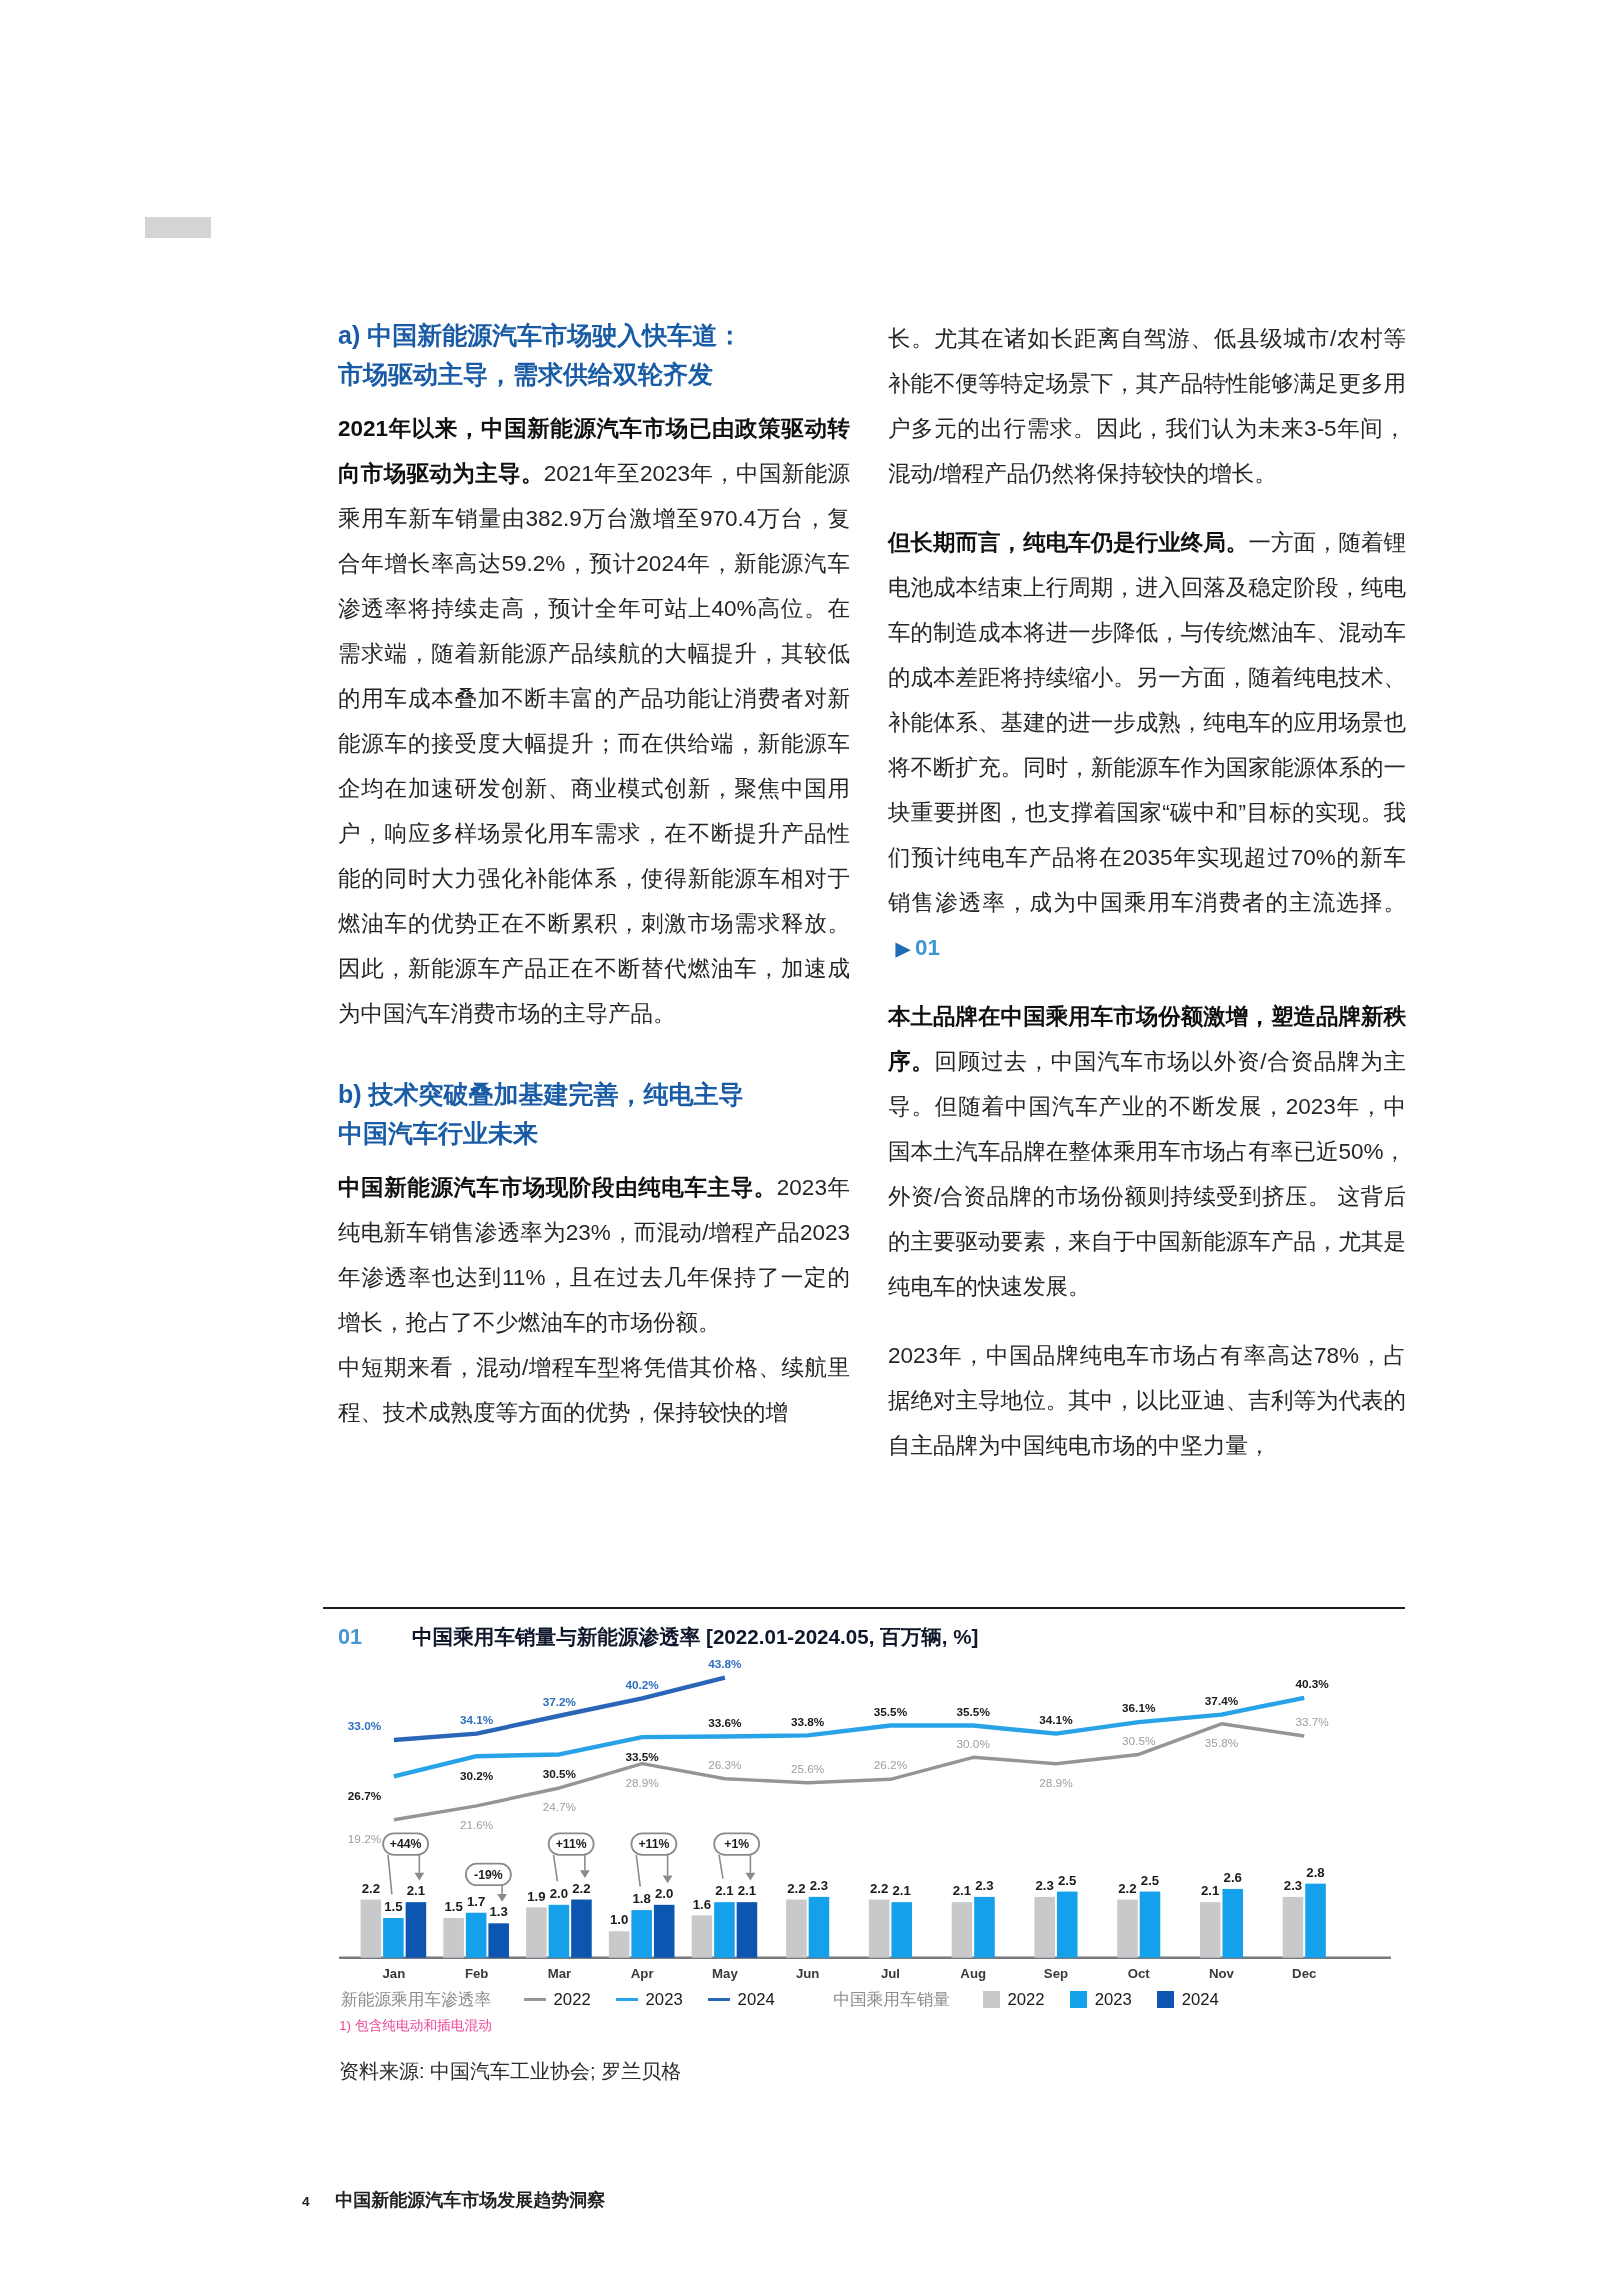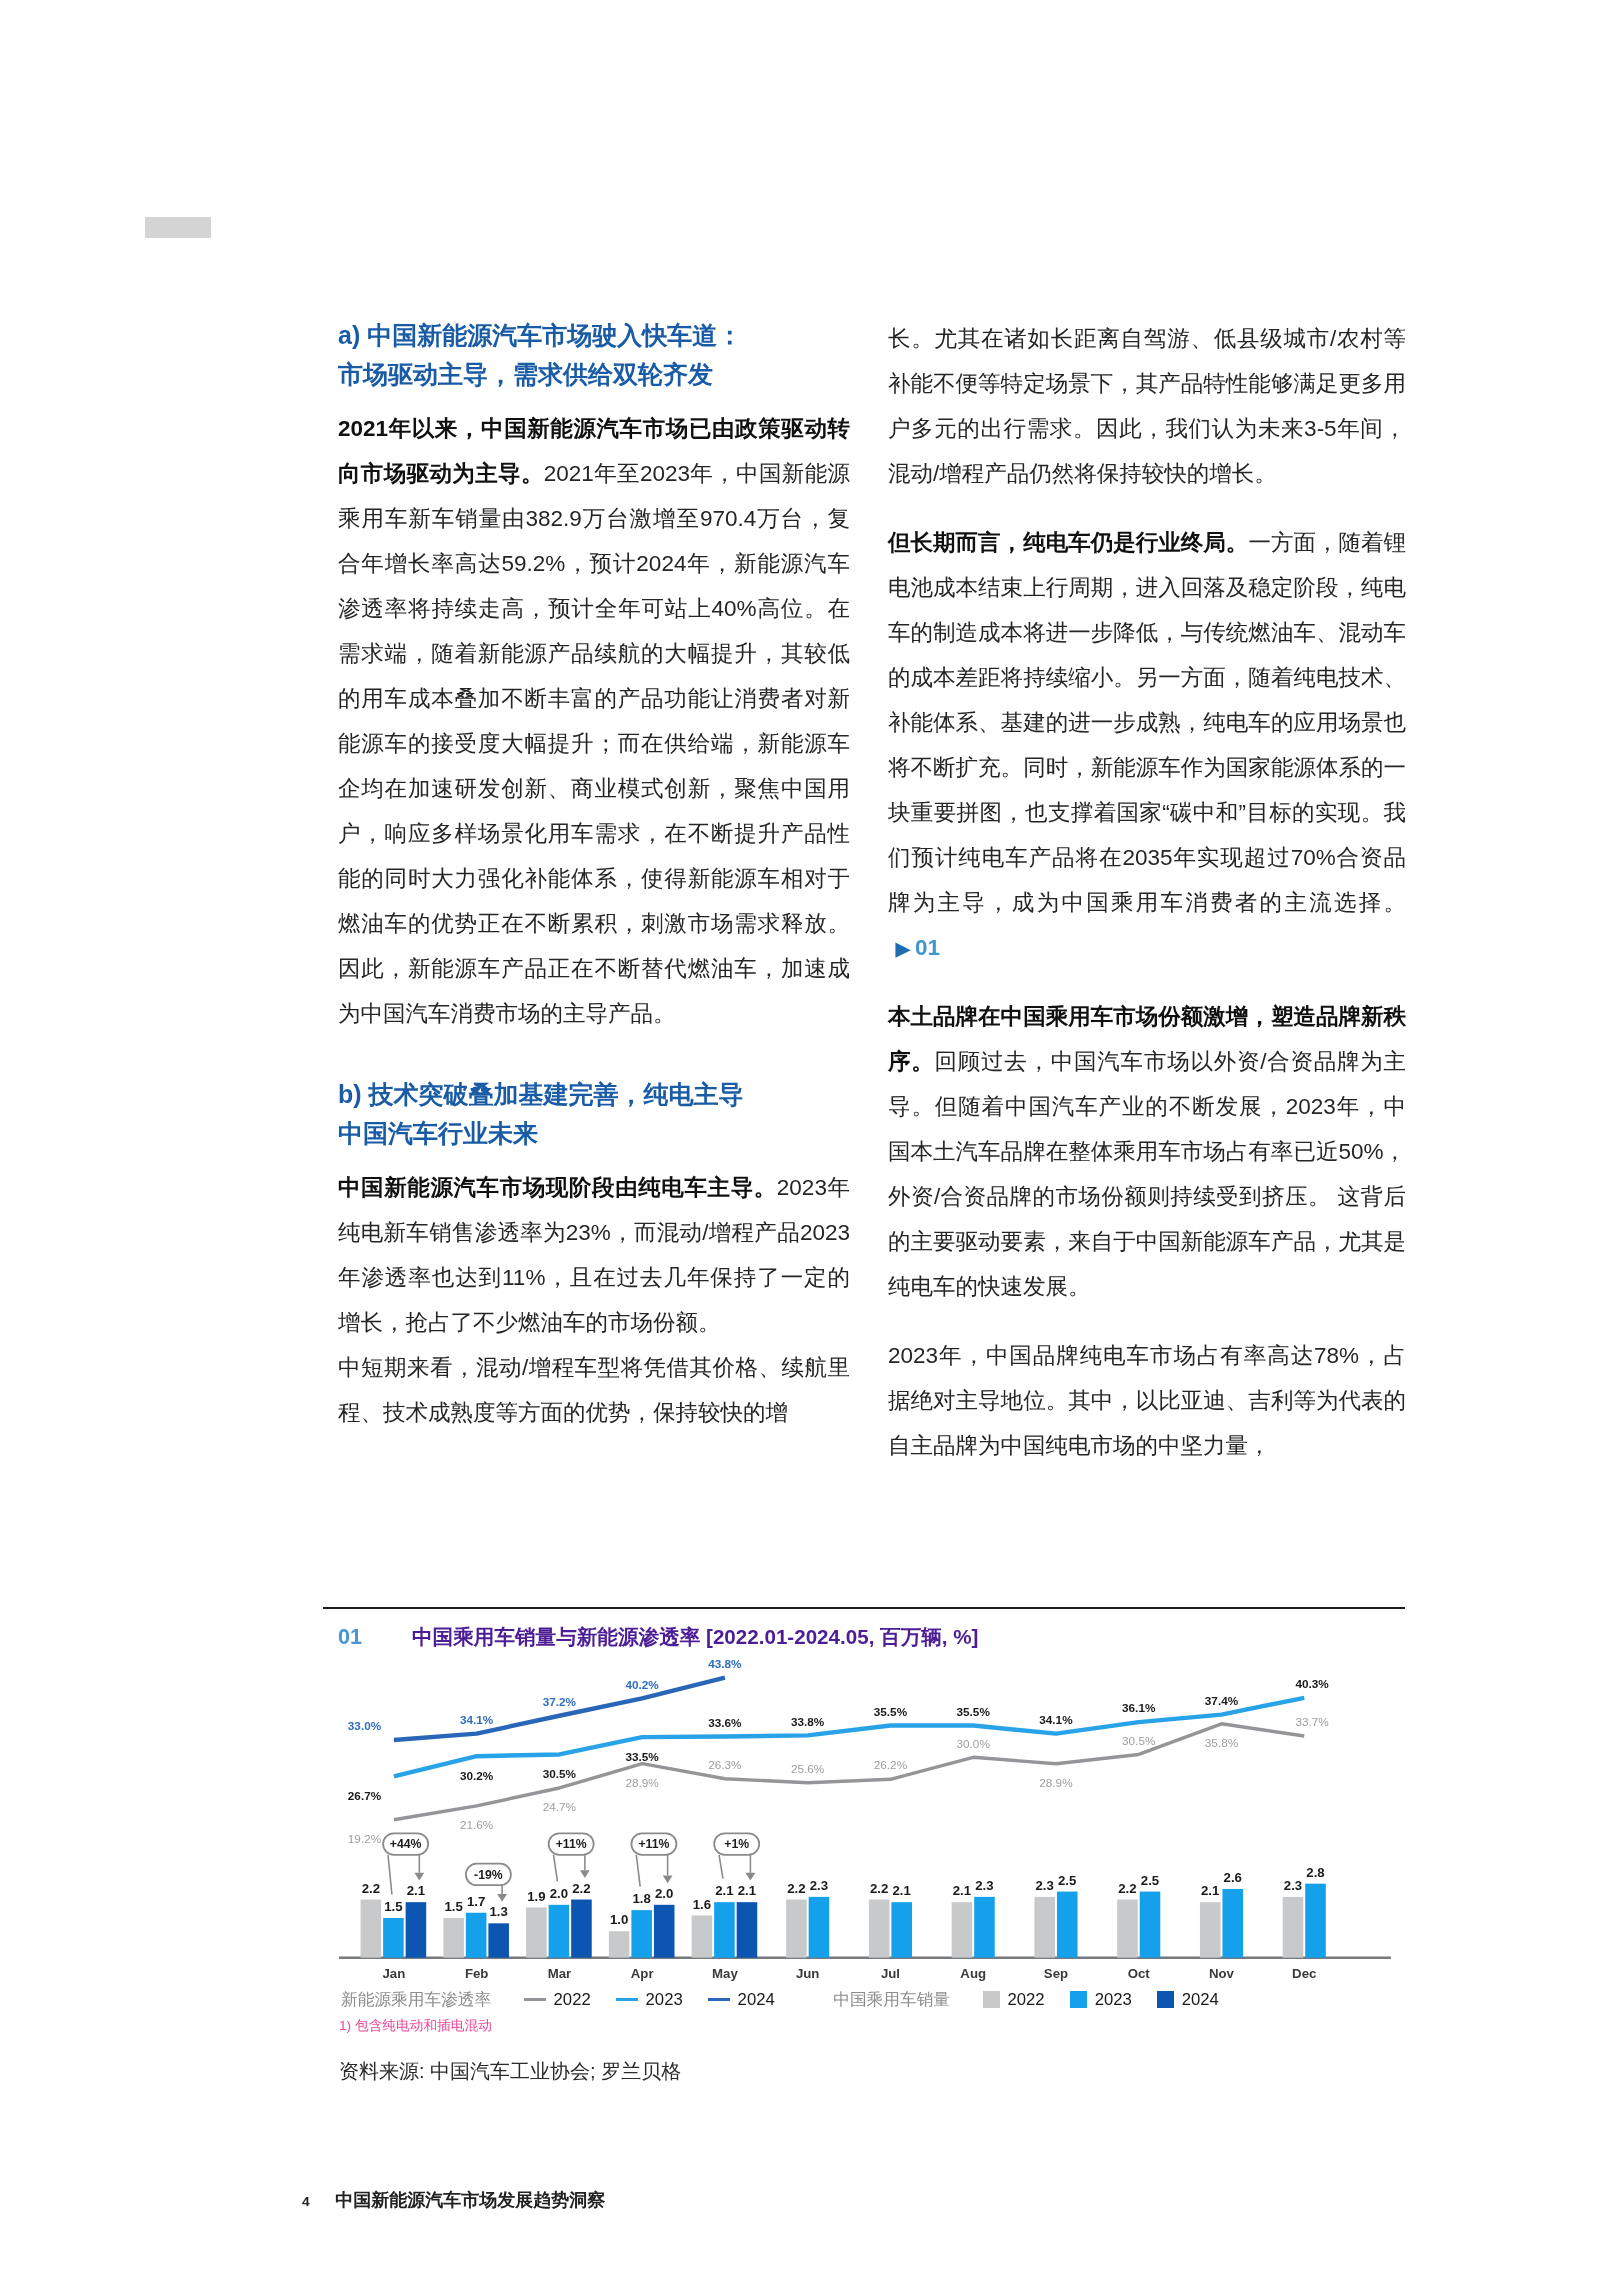--- a/index.html
+++ b/index.html
@@ -17,21 +17,21 @@
   .col h2 { font-size:25px; line-height:39px; color:#1A5BA6; font-weight:700; margin:39px 0 11.8px 0; }
   .col > :first-child { margin-top:0; }
   .col p { font-size:22.5px; line-height:45px; color:#252525; text-align:justify; margin:0 0 23.5px 0; }
   .lead { font-weight:700; color:#101010; }
   .figref { font-weight:700; color:#3E97D0; white-space:nowrap; }
   .figref .tri { color:#1F6CB5; font-size:18.6px; margin:0 4.9px 0 7.8px; }
 
   .fig-rule { position:absolute; left:323px; top:1607px; width:1082px; height:2px; background:#1c1c1c; }
   .fig-head { position:absolute; left:338px; top:1623px; display:flex; align-items:baseline; }
   .fig-no { color:#4596D2; font-weight:700; font-size:21.6px; width:74px; }
-  .fig-title { font-weight:700; font-size:20.6px; color:#4c1d95; }
+  .fig-title { font-weight:700; font-size:20.6px; color:#0f172a; }
 
   #combo-chart { position:absolute; left:323px; top:1658px; overflow:visible; }
   #combo-chart text { font-family:"Liberation Sans", sans-serif; }
   #combo-chart .ax { font-size:13.5px; font-weight:600; fill:#3A3A3A; }
   #combo-chart .bl { font-size:13.5px; font-weight:700; fill:#1b1b1b; }
   #combo-chart .ll { font-size:12px; }
   #combo-chart .co { font-size:12.5px; font-weight:700; fill:#1b1b1b; }
 
   .legend { position:absolute; left:341px; top:1988px; display:flex; align-items:center; font-size:16.7px; color:#1b1b1b; }
   .legend .grp-label { color:#8C8C8C; margin-right:33px; }
@@ -56,21 +56,21 @@
 
   <div class="col col-left">
     <h2><span>a) 中国新能源汽车市场驶入快车道：</span><br><span>市场驱动主导，需求供给双轮齐发</span></h2>
     <p><span class="lead">2021年以来，中国新能源汽车市场已由政策驱动转向市场驱动为主导。</span><span>2021年至2023年，中国新能源乘用车新车销量由382.9万台激增至970.4万台，复合年增长率高达59.2%，预计2024年，新能源汽车渗透率将持续走高，预计全年可站上40%高位。在需求端，随着新能源产品续航的大幅提升，其较低的用车成本叠加不断丰富的产品功能让消费者对新能源车的接受度大幅提升；而在供给端，新能源车企均在加速研发创新、商业模式创新，聚焦中国用户，响应多样场景化用车需求，在不断提升产品性能的同时大力强化补能体系，使得新能源车相对于燃油车的优势正在不断累积，刺激市场需求释放。因此，新能源车产品正在不断替代燃油车，加速成为中国汽车消费市场的主导产品。</span></p>
     <h2><span>b) 技术突破叠加基建完善，纯电主导</span><br><span>中国汽车行业未来</span></h2>
     <p><span class="lead">中国新能源汽车市场现阶段由纯电车主导。</span><span>2023年纯电新车销售渗透率为23%，而混动/增程产品2023年渗透率也达到11%，且在过去几年保持了一定的增长，抢占了不少燃油车的市场份额。</span><br><span>中短期来看，混动/增程车型将凭借其价格、续航里程、技术成熟度等方面的优势，保持较快的增</span></p>
   </div>
 
   <div class="col col-right">
     <p>长。尤其在诸如长距离自驾游、低县级城市/农村等补能不便等特定场景下，其产品特性能够满足更多用户多元的出行需求。因此，我们认为未来3-5年间，混动/增程产品仍然将保持较快的增长。</p>
-    <p><span class="lead">但长期而言，纯电车仍是行业终局。</span><span>一方面，随着锂电池成本结束上行周期，进入回落及稳定阶段，纯电车的制造成本将进一步降低，与传统燃油车、混动车的成本差距将持续缩小。另一方面，随着纯电技术、补能体系、基建的进一步成熟，纯电车的应用场景也将不断扩充。同时，新能源车作为国家能源体系的一块重要拼图，也支撑着国家“碳中和”目标的实现。我们预计纯电车产品将在2035年实现超过70%合资品牌为主导，成为中国乘用车消费者的主流选择。</span><span class="figref"><span class="tri">▶</span><span>01</span></span></p>
+    <p><span class="lead">但长期而言，纯电车仍是行业终局。</span><span>一方面，随着锂电池成本结束上行周期，进入回落及稳定阶段，纯电车的制造成本将进一步降低，与传统燃油车、混动车的成本差距将持续缩小。另一方面，随着纯电技术、补能体系、基建的进一步成熟，纯电车的应用场景也将不断扩充。同时，新能源车作为国家能源体系的一块重要拼图，也支撑着国家“碳中和”目标的实现。我们预计纯电车产品将在2035年实现超过70%的新车销售渗透率，成为中国乘用车消费者的主流选择。</span><span class="figref"><span class="tri">▶</span><span>01</span></span></p>
     <p><span class="lead">本土品牌在中国乘用车市场份额激增，塑造品牌新秩序。</span><span>回顾过去，中国汽车市场以外资/合资品牌为主导。但随着中国汽车产业的不断发展，2023年，中国本土汽车品牌在整体乘用车市场占有率已近50%，外资/合资品牌的市场份额则持续受到挤压。 这背后的主要驱动要素，来自于中国新能源车产品，尤其是纯电车的快速发展。</span></p>
     <p>2023年，中国品牌纯电车市场占有率高达78%，占据绝对主导地位。其中，以比亚迪、吉利等为代表的自主品牌为中国纯电市场的中坚力量，</p>
   </div>
 
   <div class="fig-rule"></div>
   <div class="fig-head">
     <span class="fig-no">01</span>
     <span class="fig-title">中国乘用车销量与新能源渗透率 [2022.01-2024.05, 百万辆, %]</span>
   </div>
 

